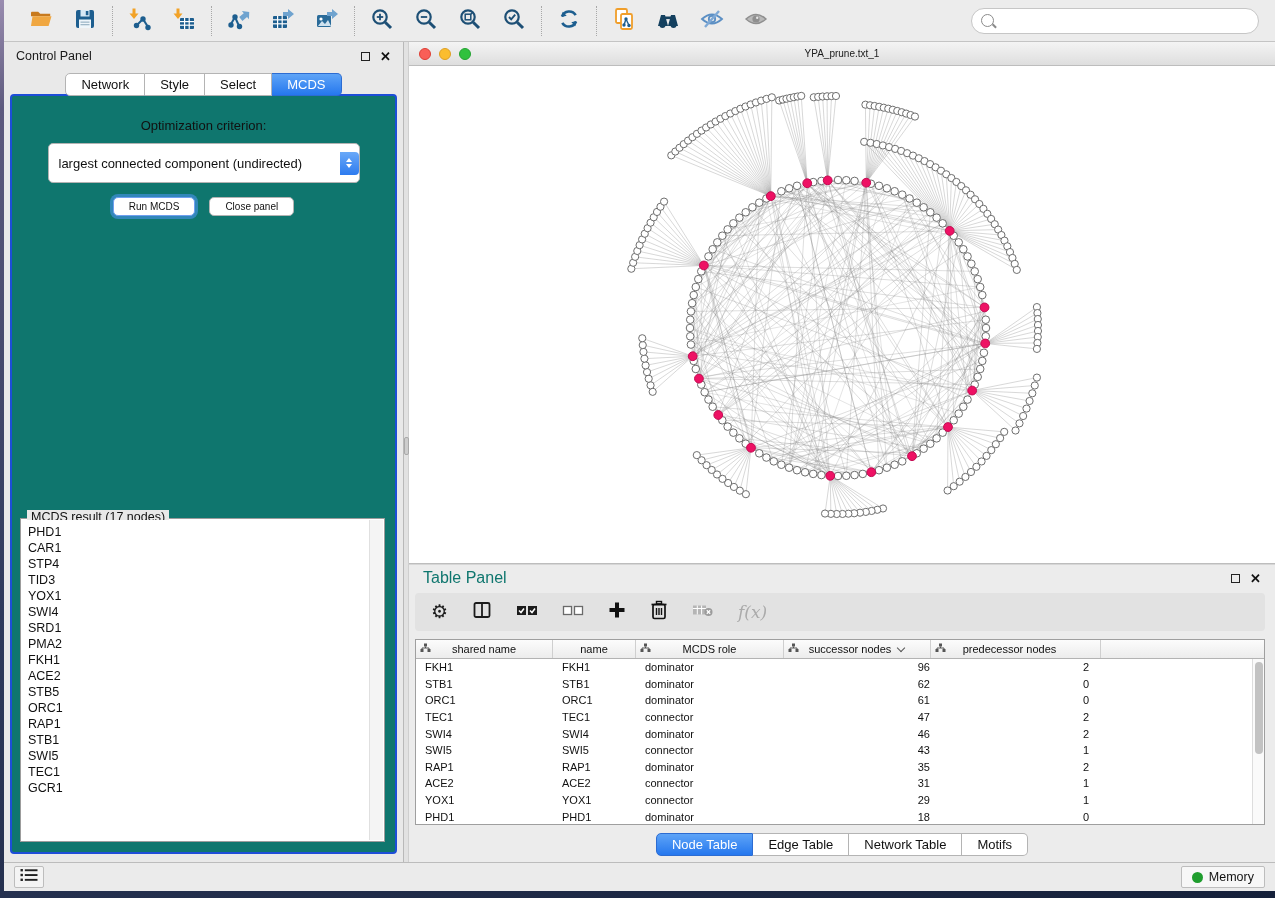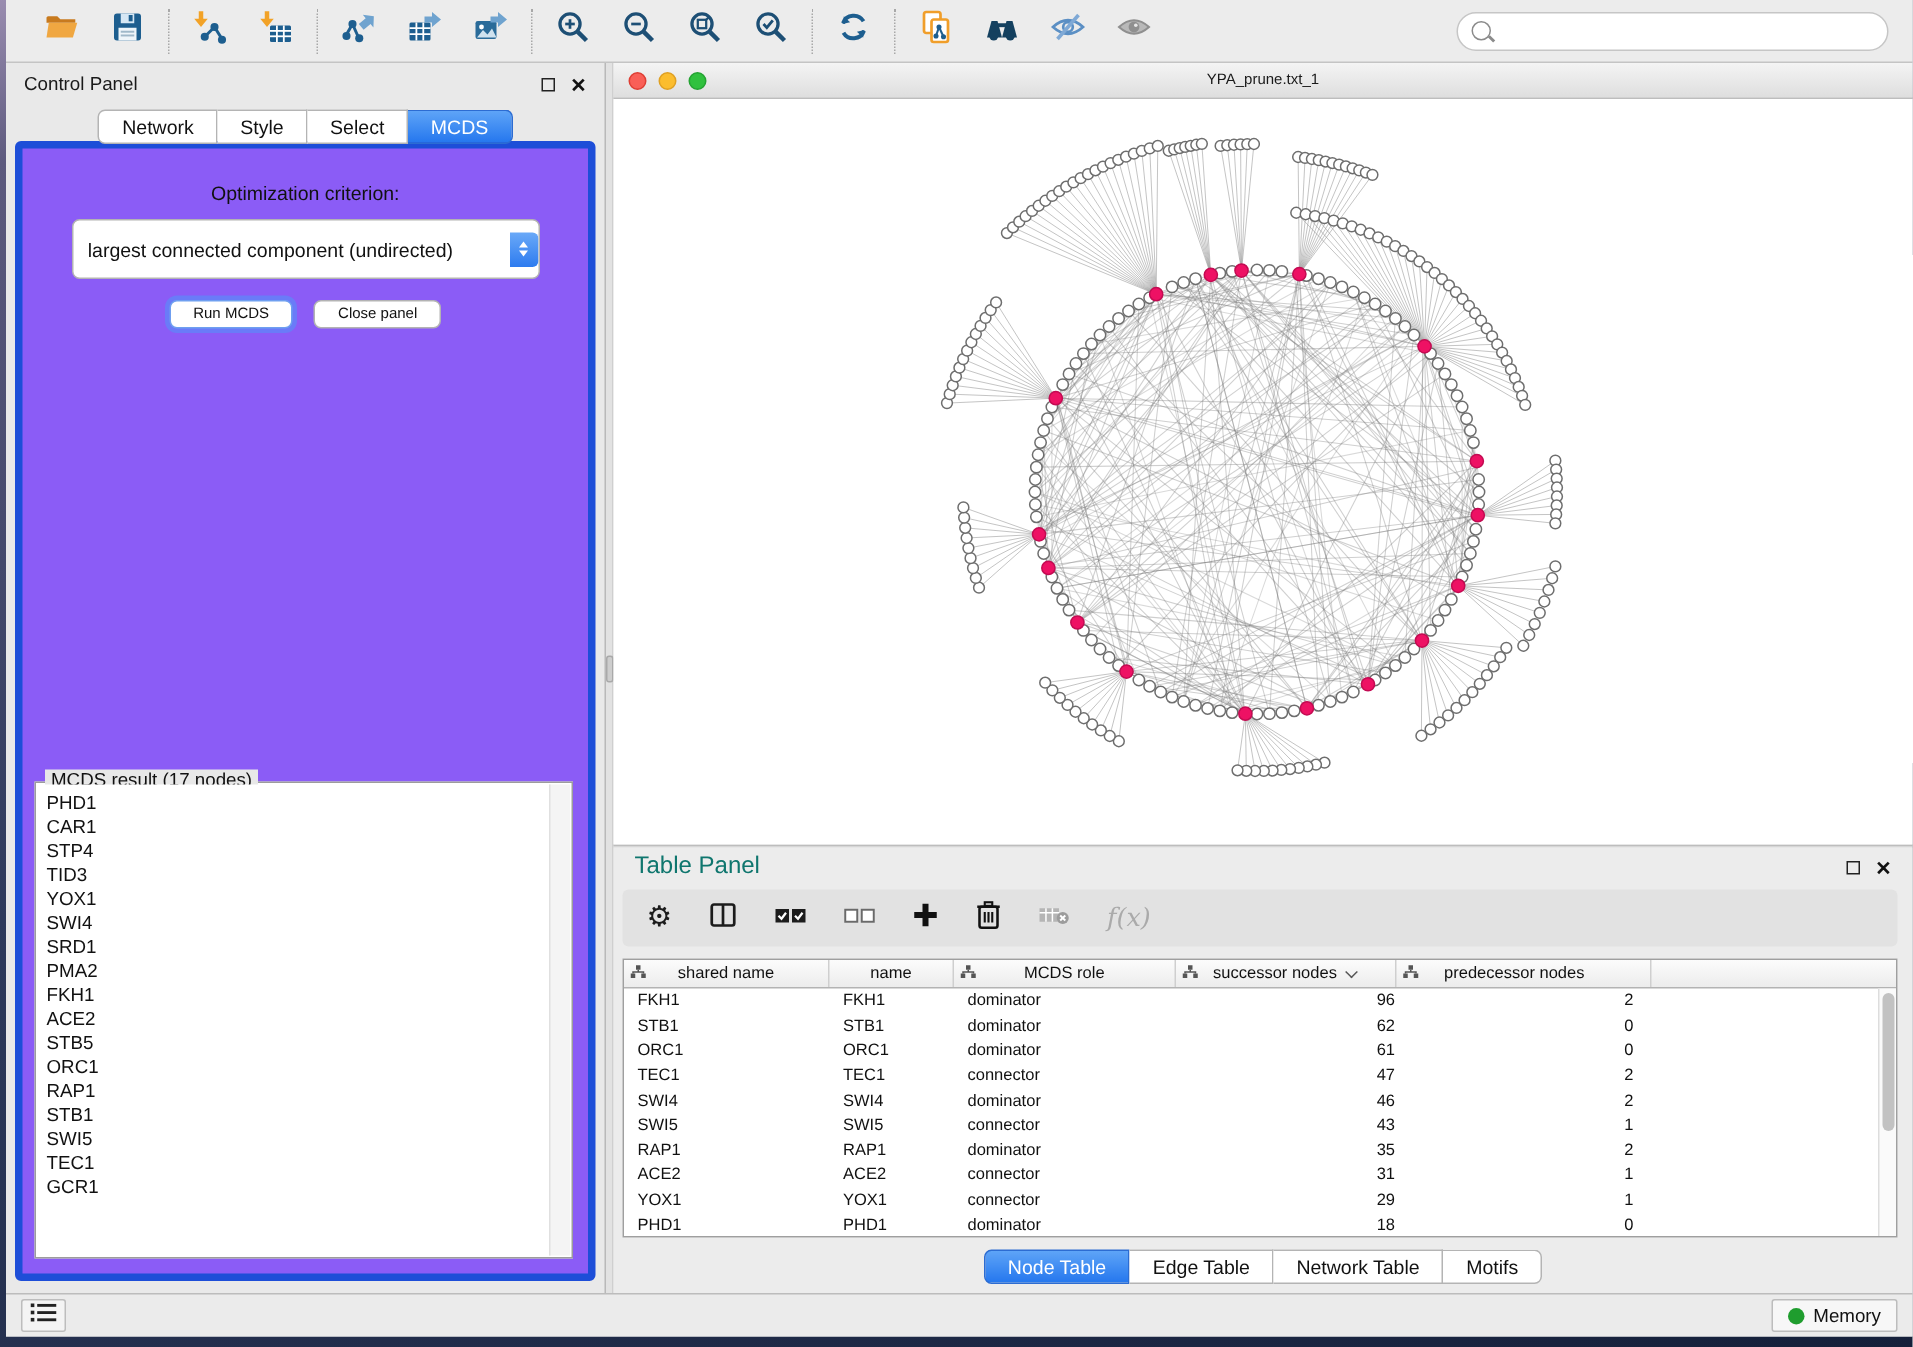--- a/index.html
+++ b/index.html
@@ -29,22 +29,22 @@
   .cp-title { font-size:12.5px; color:#1a1a1a; }
   .panel-ctrls { margin-left:auto; display:flex; align-items:center; gap:10px; }
   .float-glyph { width:9px; height:9px; border:1.6px solid #222; display:inline-block; }
   .close-glyph { font-size:13px; font-weight:bold; color:#111; line-height:9px; }
   .cp-tabs { position:absolute; left:0; right:0; top:31px; display:flex; justify-content:center; z-index:2; }
   .seg { display:flex; }
   .seg .seg-tab { background:#fff; border:1px solid #b4b4b4; border-left:none; padding:3px 15px; font-size:13px; color:#111; }
   .seg .seg-tab:first-child { border-left:1px solid #b4b4b4; border-radius:5px 0 0 5px; }
   .seg .seg-tab:last-child { border-radius:0 5px 5px 0; }
   .seg .seg-tab.active { background:linear-gradient(#5ea4f7,#2577ee); border-color:#2c6cd2; color:#fff; }
-  .cp-body { position:absolute; left:6px; right:6px; top:52px; bottom:8px; background:#8b5cf6;
-             border:5px solid #1d4ed8; border-radius:4px; }
+  .cp-body { position:absolute; left:6px; right:6px; top:52px; bottom:8px; background:#0f766e;
+             border:2px solid #1d4ed8; border-radius:4px; }
   .opt-label { text-align:center; font-size:13px; margin-top:22px; color:#111; }
   .dropdown { margin:10px auto 0; width:312px; height:40px; background:#fff; border:1px solid #b3b3b3;
               border-radius:5px; display:flex; align-items:center; overflow:hidden; }
   .dropdown .dd-text { flex:1; font-size:13px; padding-left:10px; color:#111; white-space:nowrap; }
   .dd-stepper { width:19px; height:23px; background:linear-gradient(#6aa9f8,#2d7bef); border-radius:0 4px 4px 0;
                 display:flex; flex-direction:column; align-items:center; justify-content:center; gap:2px; }
   .dd-up { width:0; height:0; border-left:3.5px solid transparent; border-right:3.5px solid transparent; border-bottom:4.5px solid #fff; }
   .dd-dn { width:0; height:0; border-left:3.5px solid transparent; border-right:3.5px solid transparent; border-top:4.5px solid #fff; }
   .cp-buttons { display:flex; justify-content:center; gap:14px; margin-top:14px; }
   .mac-btn { background:#fff; border:1px solid #b3b3b3; border-radius:5px; font-size:10px; padding:3px 15px; color:#111; }

